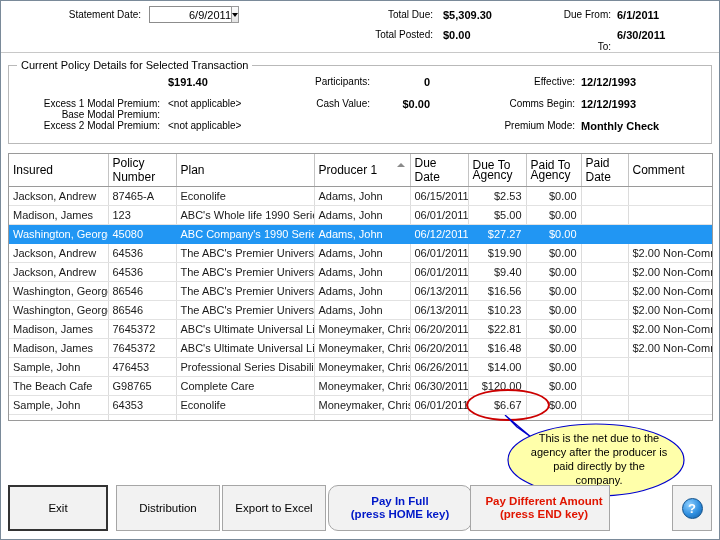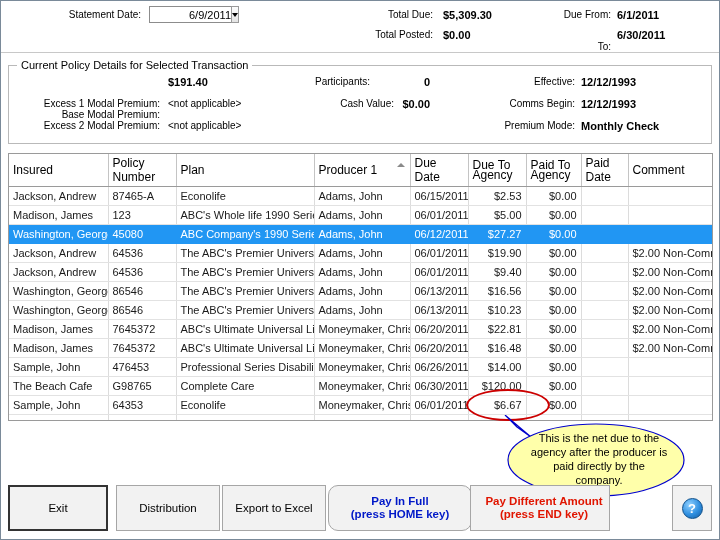--- a/index.html
+++ b/index.html
@@ -158,21 +158,21 @@
 
     <span class="abs lbl r" style="left:0px;top:39px;width:152px;">Excess 1 Modal Premium:</span>
     <span class="abs lbl" style="left:160px;top:39px;">&lt;not applicable&gt;</span>
 
     <span class="abs lbl r" style="left:0px;top:61px;width:152px;">Excess 2 Modal Premium:</span>
     <span class="abs lbl" style="left:160px;top:61px;">&lt;not applicable&gt;</span>
 
     <span class="abs lbl r" style="left:220px;top:17px;width:142px;">Participants:</span>
     <span class="abs val" style="left:382px;top:17px;width:40px;text-align:right;">0</span>
 
-    <span class="abs lbl r" style="left:220px;top:39px;width:142px;margin-left:24px;">Cash Value:</span>
+    <span class="abs lbl r" style="left:220px;top:39px;width:142px;">Cash Value:</span>
     <span class="abs val" style="left:382px;top:39px;width:40px;text-align:right;">$0.00</span>
 
     <span class="abs lbl r" style="left:430px;top:17px;width:137px;">Effective:</span>
     <span class="abs val" style="left:573px;top:17px;">12/12/1993</span>
 
     <span class="abs lbl r" style="left:430px;top:39px;width:137px;">Comms Begin:</span>
     <span class="abs val" style="left:573px;top:39px;">12/12/1993</span>
 
     <span class="abs lbl r" style="left:430px;top:61px;width:137px;">Premium Mode:</span>
     <span class="abs val" style="left:573px;top:61px;">Monthly Check</span>

